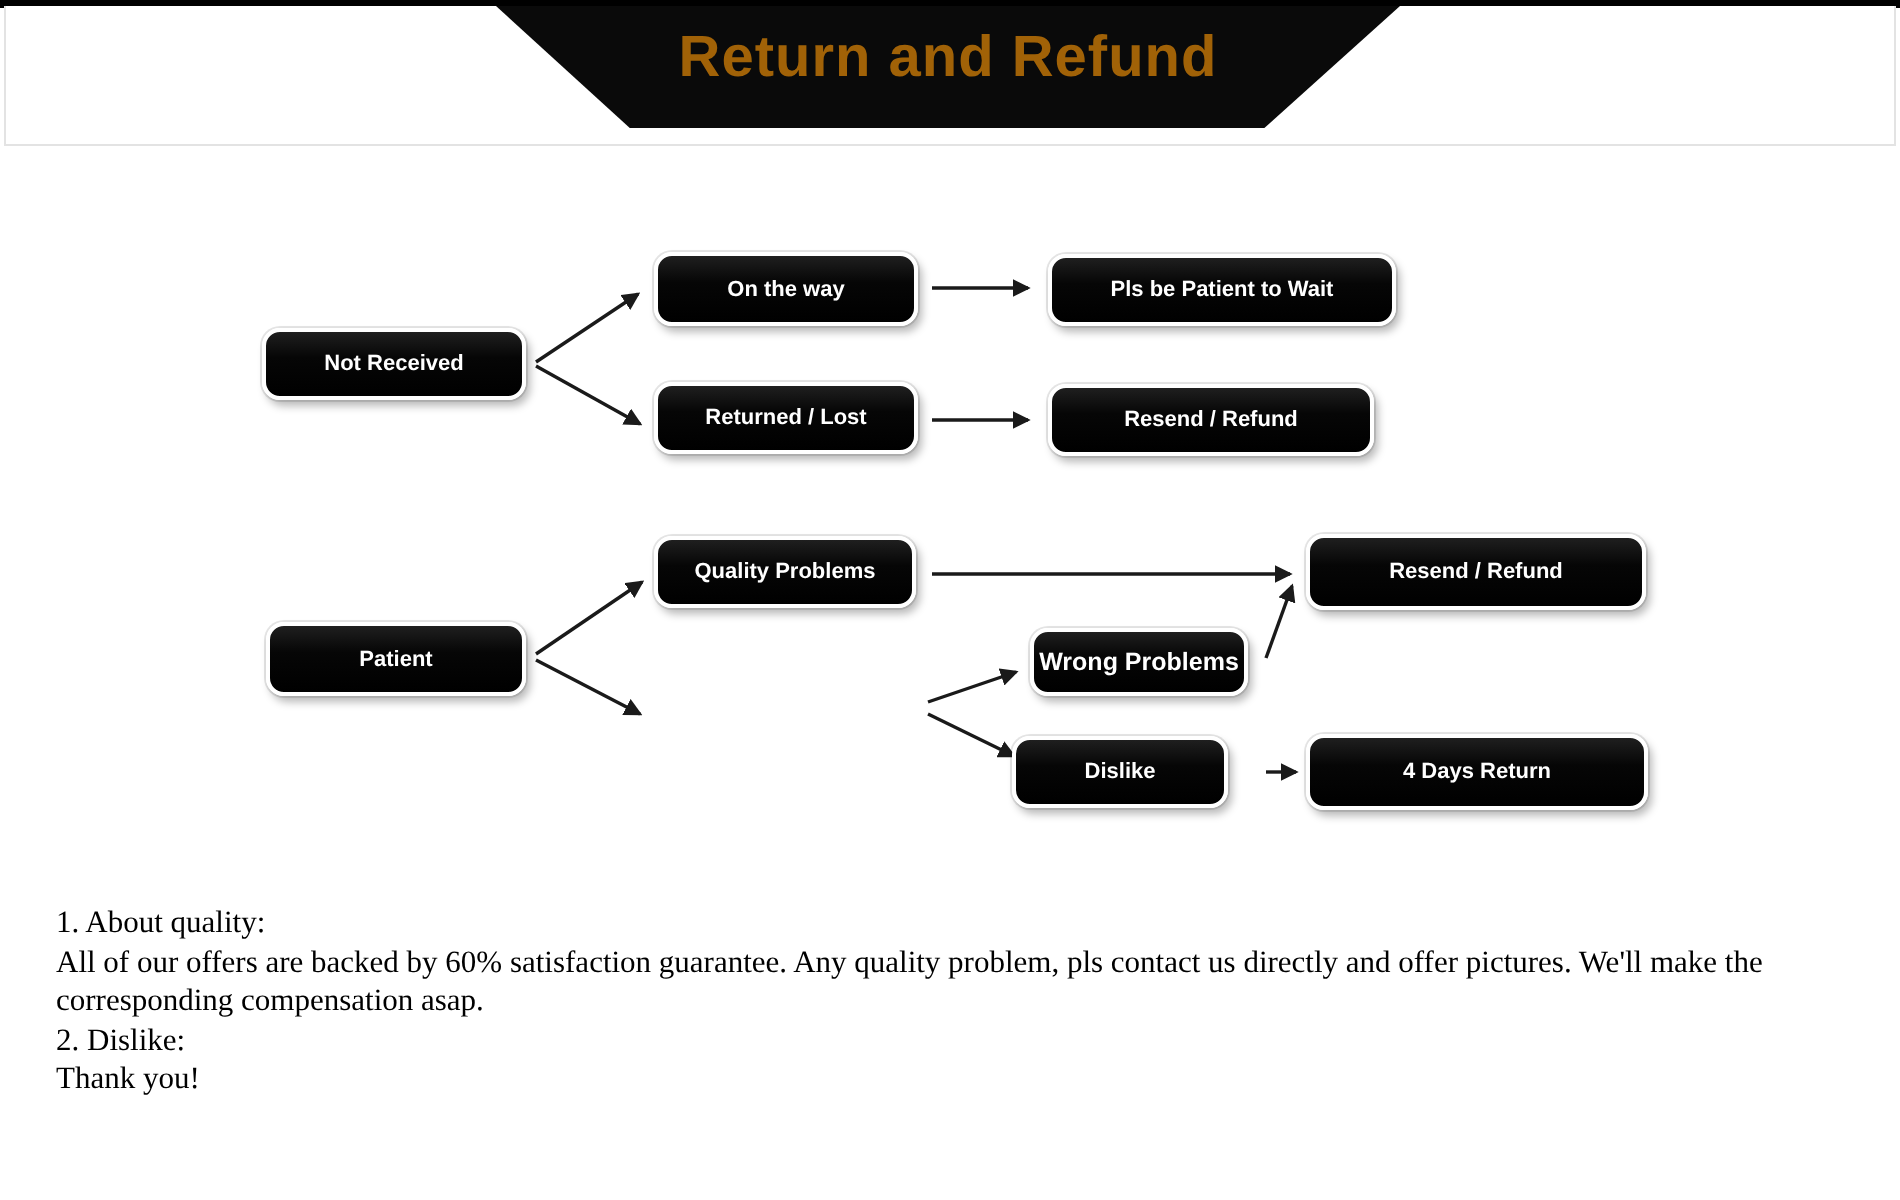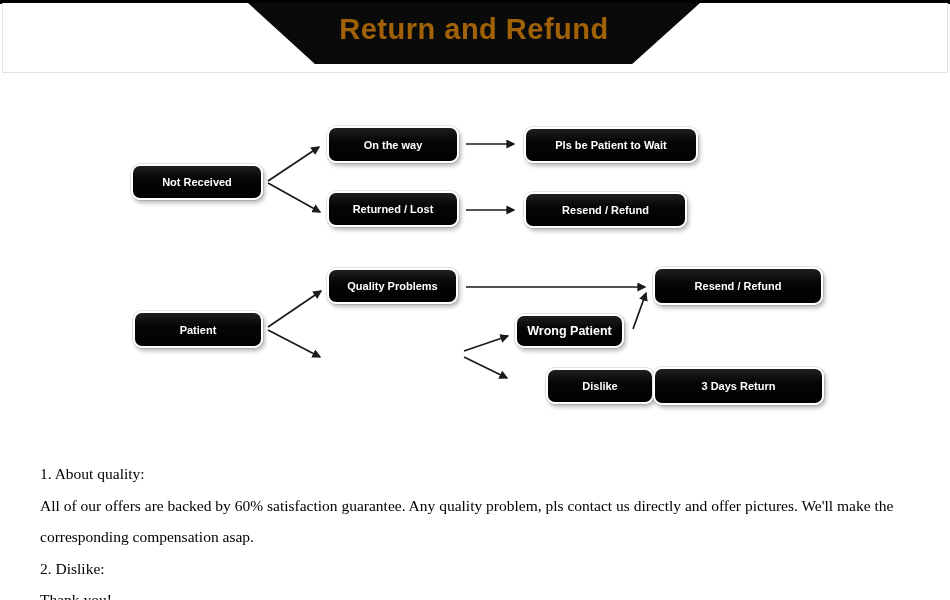--- a/index.html
+++ b/index.html
@@ -25,30 +25,30 @@
   .n0{left:131px;top:164px;width:132px;height:36px;}
   .n1{left:327px;top:126px;width:132px;height:37px;}
   .n2{left:524px;top:127px;width:174px;height:36px;}
   .n3{left:327px;top:191px;width:132px;height:36px;}
   .n4{left:524px;top:192px;width:163px;height:36px;}
   .n5{left:327px;top:268px;width:131px;height:36px;}
   .n6{left:653px;top:267px;width:170px;height:38px;}
   .n7{left:133px;top:311px;width:130px;height:37px;}
   .n8{left:327px;top:337px;width:131px;height:36px;}
   .n9{left:515px;top:314px;width:109px;height:34px;font-size:12.5px;}
-  .n10{left:546px;top:368px;width:108px;height:36px;}
+  .n10{left:506px;top:368px;width:108px;height:36px;}
   .n11{left:653px;top:367px;width:171px;height:38px;}
 
   .arrows{position:absolute;left:0;top:0;width:950px;height:600px;z-index:1;pointer-events:none;}
   .arrows line{stroke:#1a1a1a;stroke-width:1.7;}
 
   
   .notes{position:absolute;left:28px;top:452px;width:920px;color:#000;
          font-family:"Liberation Serif",serif;font-size:15.5px;line-height:19.5px;}
-  .notes p{margin:12px;white-space:nowrap;}
+  .notes p{margin:0;white-space:nowrap;}
   .note-title-1{margin-left:4px;}
   .note-title-2{margin-top:13px;margin-left:-4px;}
 </style>
 </head>
 <body>
 
 <div class="page">
 
   <div class="top-strip"></div>
   <div class="header-box"></div>
@@ -76,23 +76,23 @@
   </svg>
 
   <div class="node n0">Not Received</div>
   <div class="node n1">On the way</div>
   <div class="node n2">Pls be Patient to Wait</div>
   <div class="node n3">Returned / Lost</div>
   <div class="node n4">Resend / Refund</div>
   <div class="node n5">Quality Problems</div>
   <div class="node n6">Resend / Refund</div>
   <div class="node n7">Patient</div>
-  <div class="node n9">Wrong Patient</div>
+  <div class="node n9">Wrong Problems</div>
   <div class="node n10">Dislike</div>
-  <div class="node n11">3 Days Return</div>
+  <div class="node n11">4 Days Return</div>
 
   <div class="notes">
     <p class="note-title-1">1. About quality:</p>
     <p>All of our offers are backed by 60% satisfaction guarantee. Any quality problem, pls contact us directly and offer pictures. We'll make the</p>
     <p>corresponding compensation asap.</p>
     <p class="note-title-2">2. Dislike:</p>
     <p>Thank you!</p>
   </div>
 
 </div>

